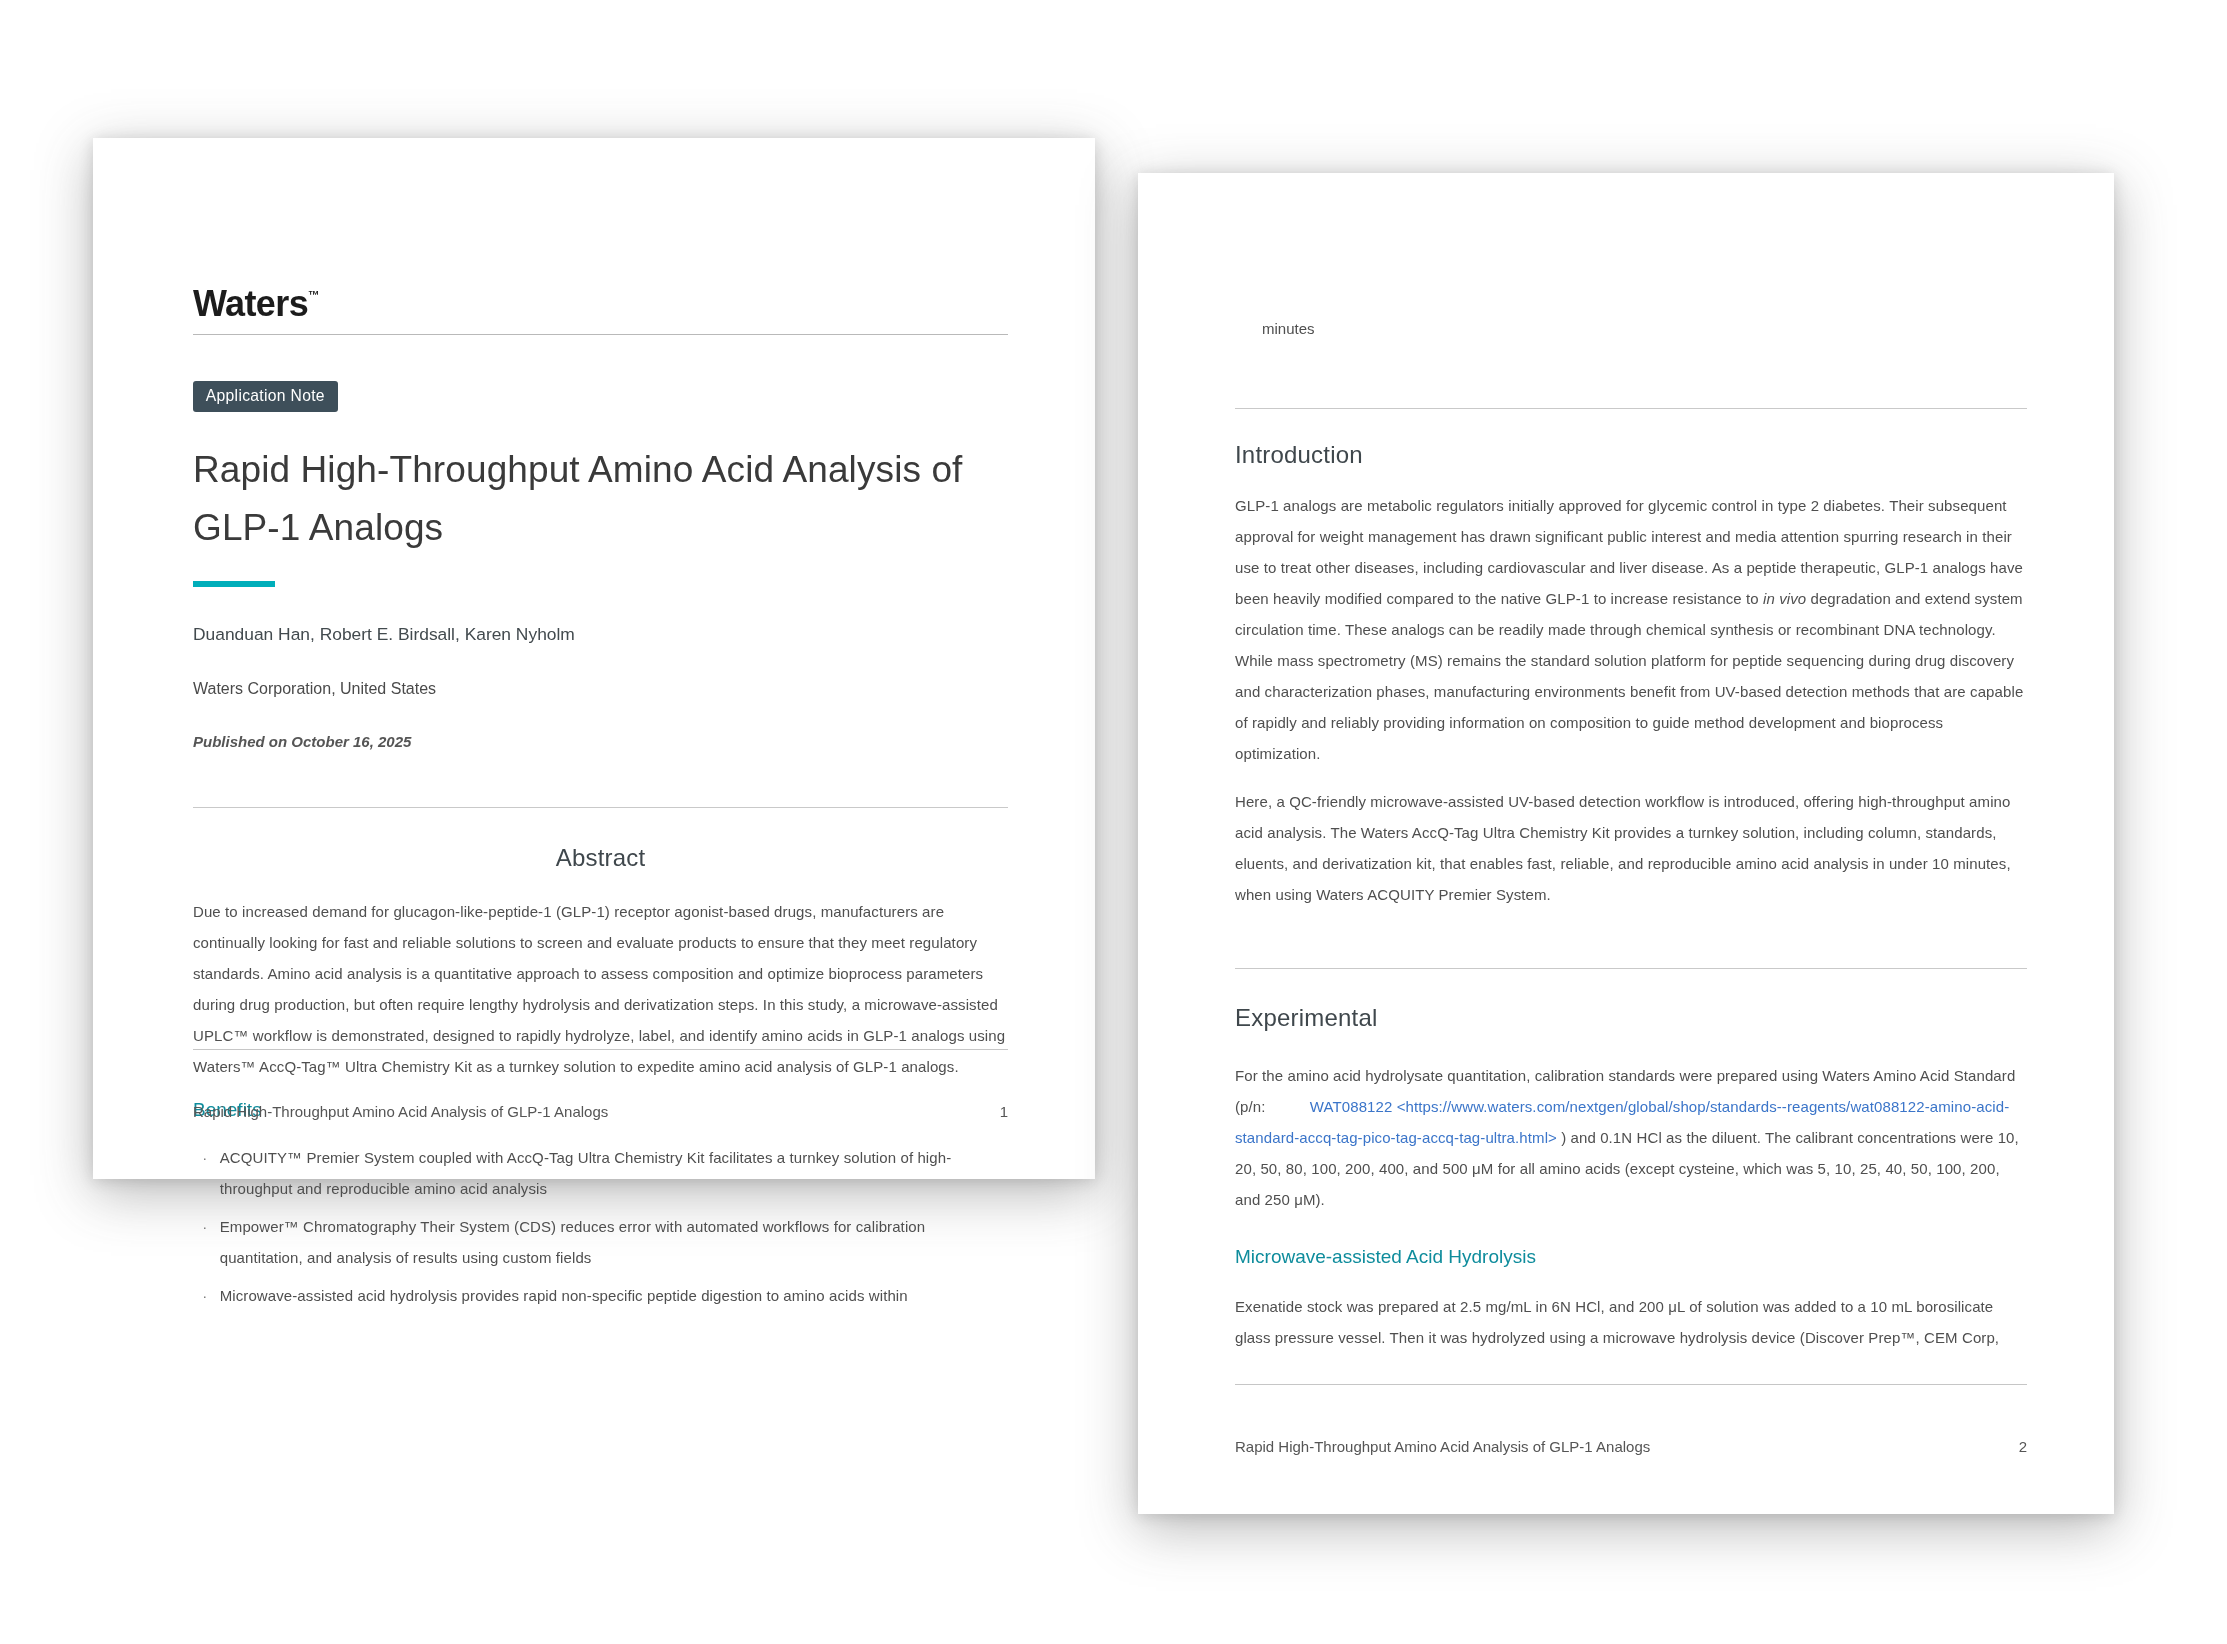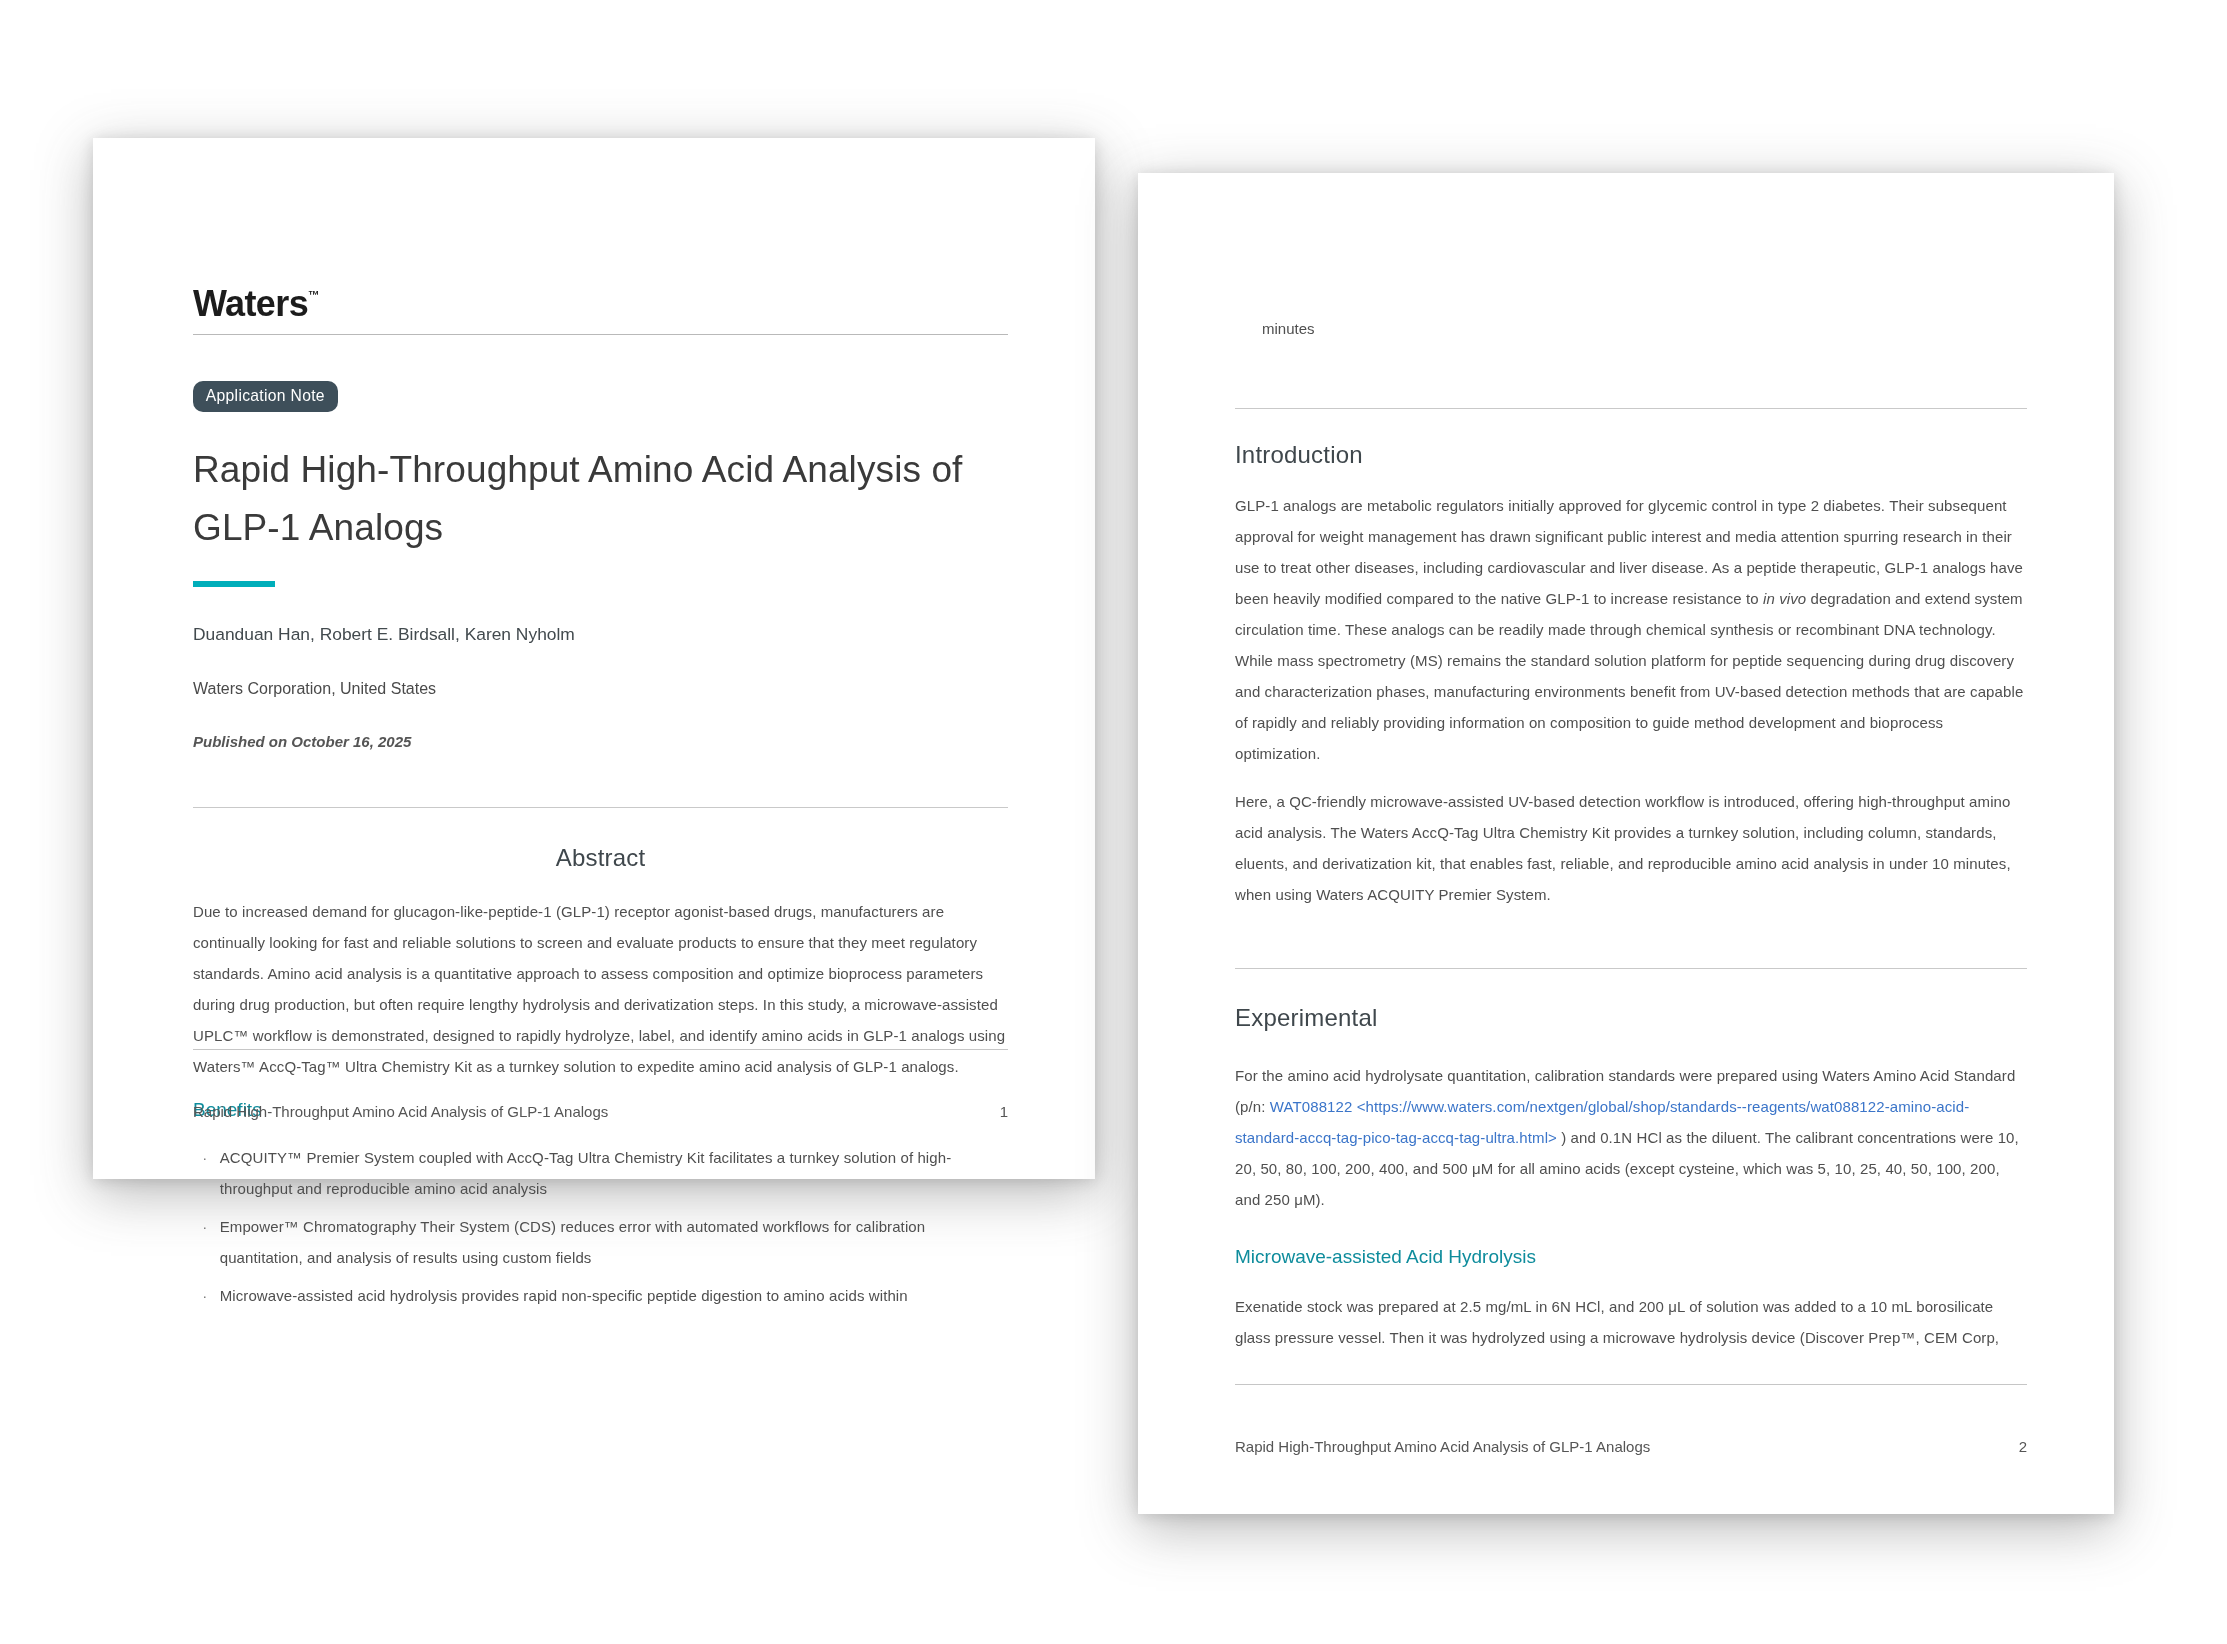--- a/index.html
+++ b/index.html
@@ -25,21 +25,21 @@
     font-size: 36px; font-weight: bold; color: #1c1c1c;
     letter-spacing: -0.6px; line-height: 36px;
   }
   .logo .tm { font-size: 11.6px; vertical-align: 17.4px; font-weight: bold; letter-spacing: 0; }
   .logo-rule { border: none; border-top: 1.2px solid #b9b9b9; margin: 11.6px 0 0 0; }
 
   .badge {
     display: inline-block; margin-top: 46px;
     background: #3e4f5a; color: #ffffff;
     font-size: 15.7px; line-height: 15.7px;
-    padding: 7.5px 12.8px; border-radius: 10px;
+    padding: 7.5px 12.8px; border-radius: 3px;
     letter-spacing: 0.3px;
   }
 
   .doc-title {
     margin-top: 29px; max-width: 771px;
     font-size: 37px; line-height: 58px; font-weight: 400;
     color: #3a3a3a; letter-spacing: 0.1px;
   }
   .accent-bar { margin-top: 8px; width: 82px; height: 5.8px; background: #00aeba; }
 
@@ -90,21 +90,21 @@
   .divider-2a { margin-top: 64px; }
   .h-intro { margin-top: 32px; }
   .intro-p1 { margin-top: 21px; }
   .intro-p2 { margin-top: 17.4px; }
   .divider-2b { margin-top: 58px; }
   .h-exp { margin-top: 35px; }
   .exp-p1 { margin-top: 28px; overflow-wrap: anywhere; }
   .h-microwave { margin-top: 29px; }
   .exp-p2 { margin-top: 21px; }
   .italic { font-style: italic; }
-  .doc-link { color: #3b75c9; text-decoration: none; cursor: pointer; }
+  .doc-link { color: #3b75c9; text-decoration: none; cursor: pointer; margin-left: 40px; }
 </style>
 </head>
 <body>
 
 <div class="page page-1">
   <div class="page-inner">
 
     <div class="logo"><span>Waters</span><span class="tm">™</span></div>
     <hr class="logo-rule">
 

